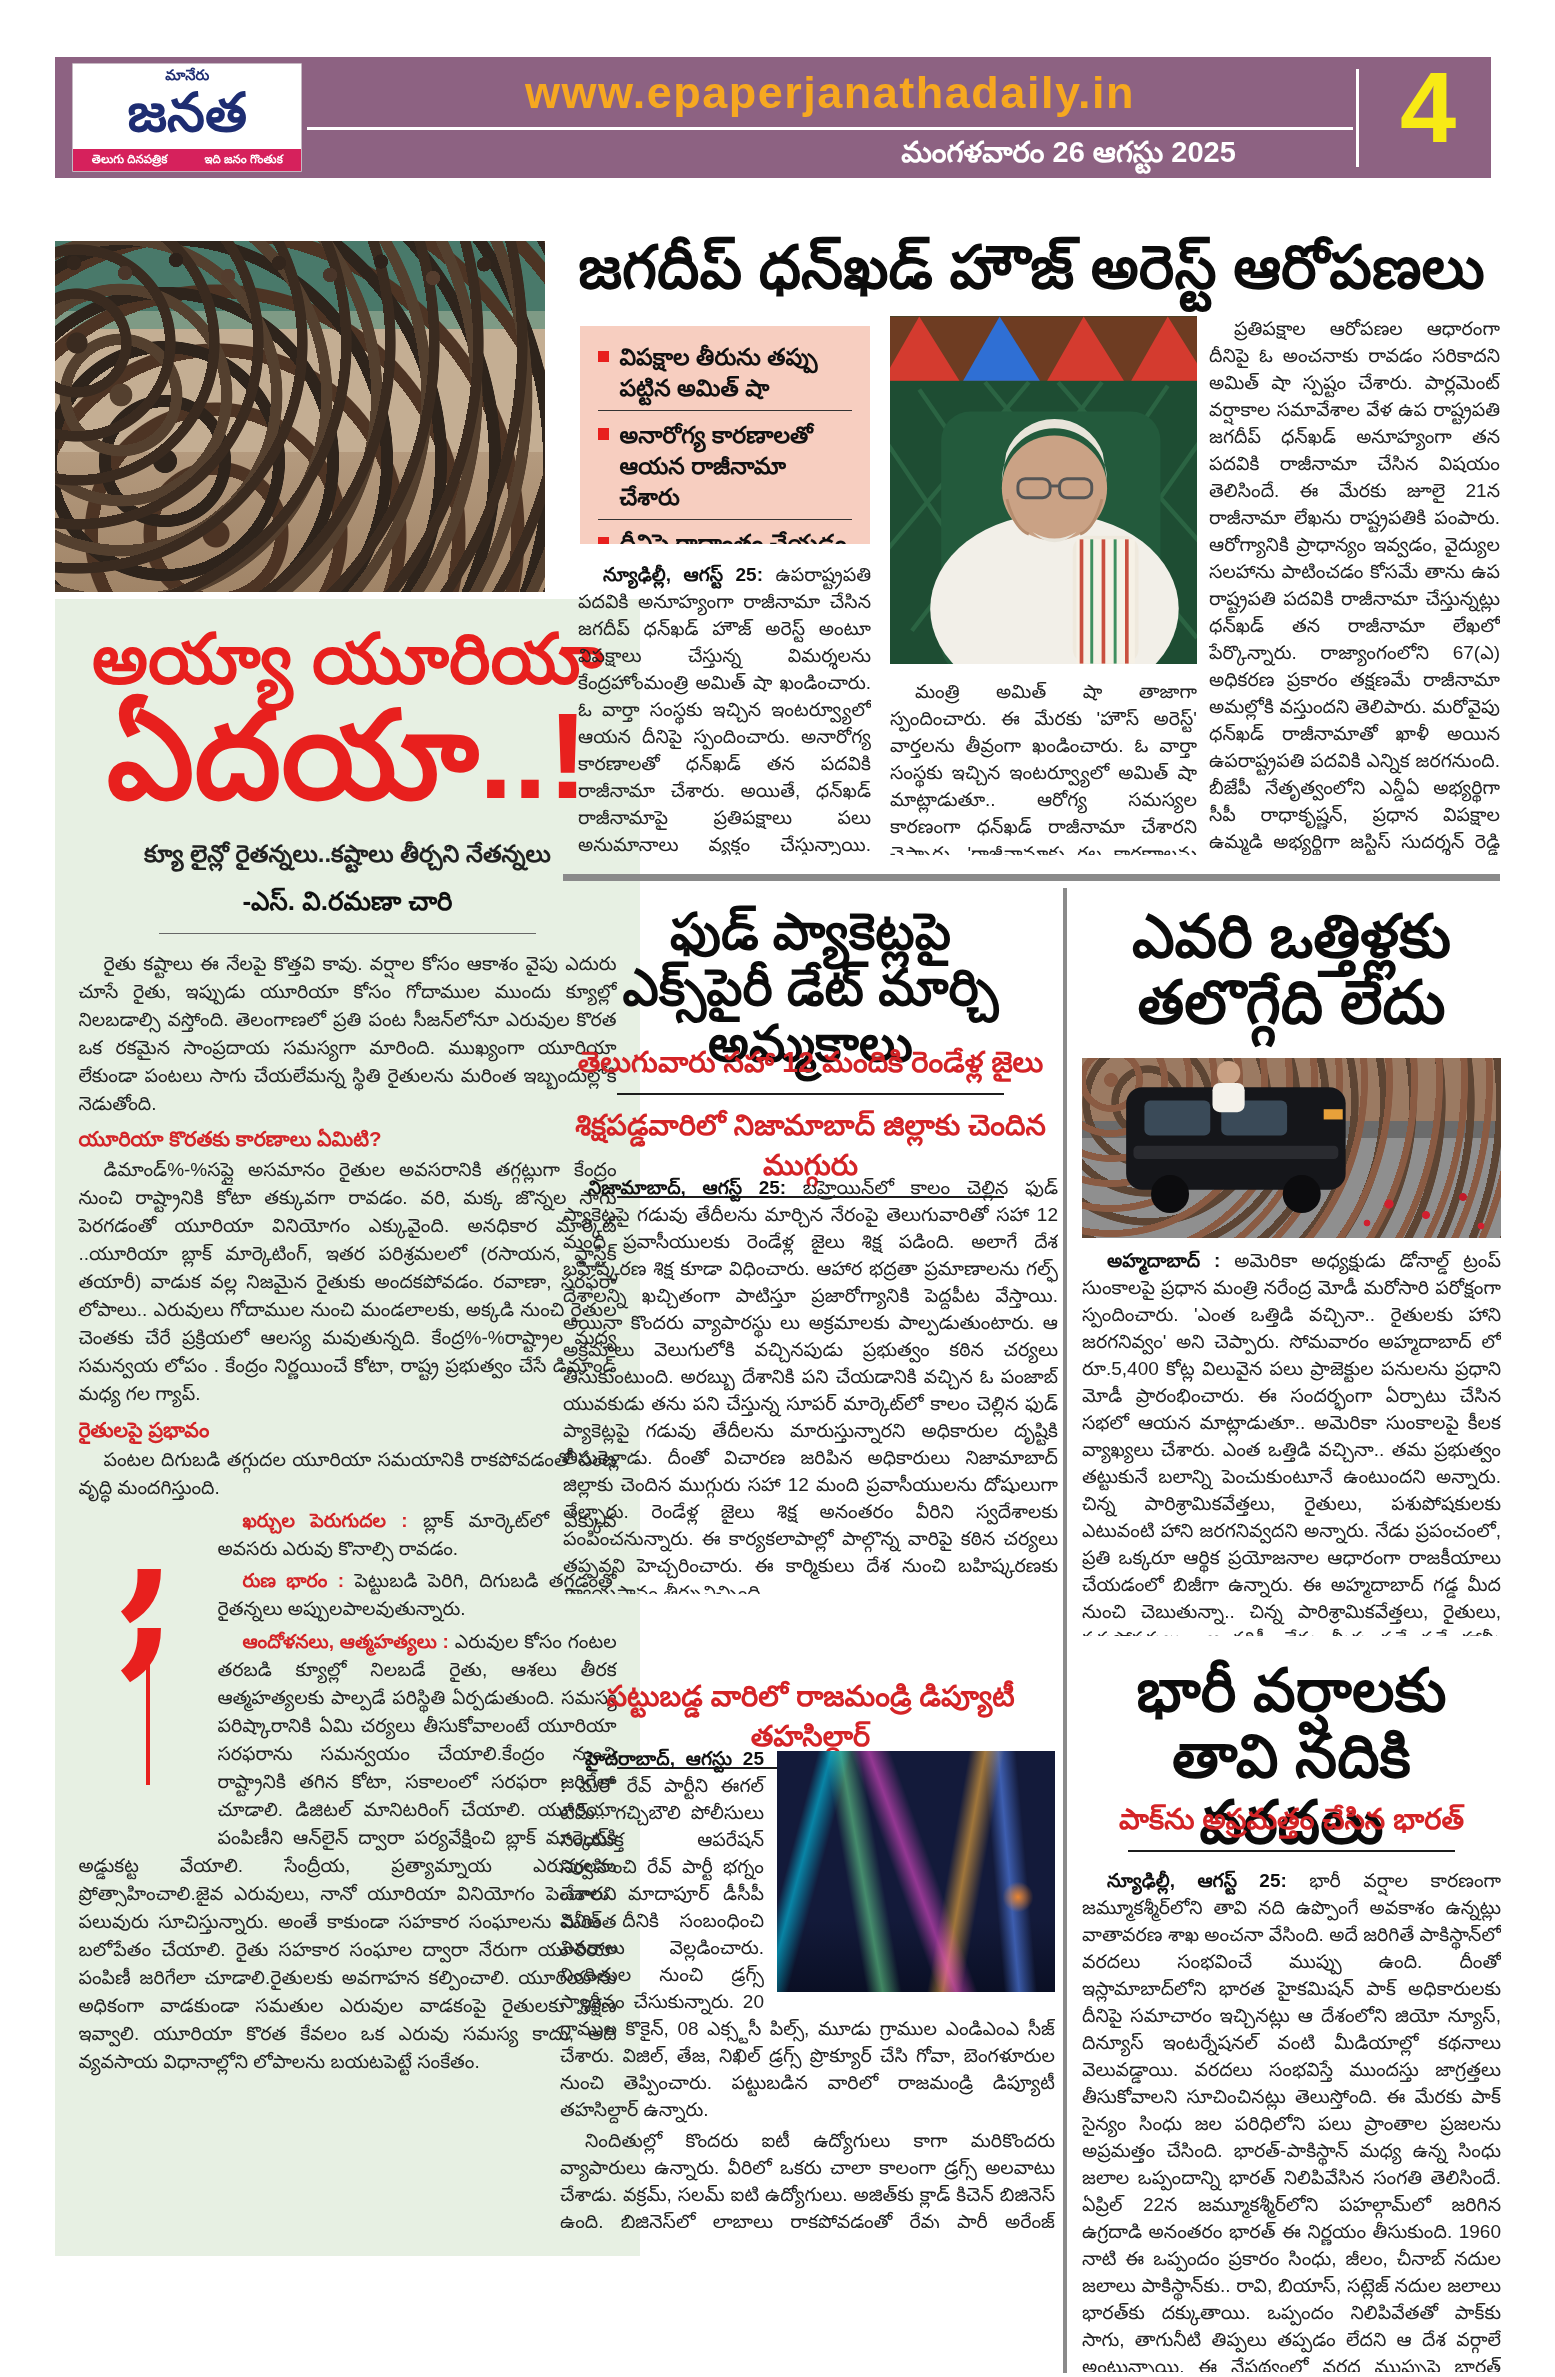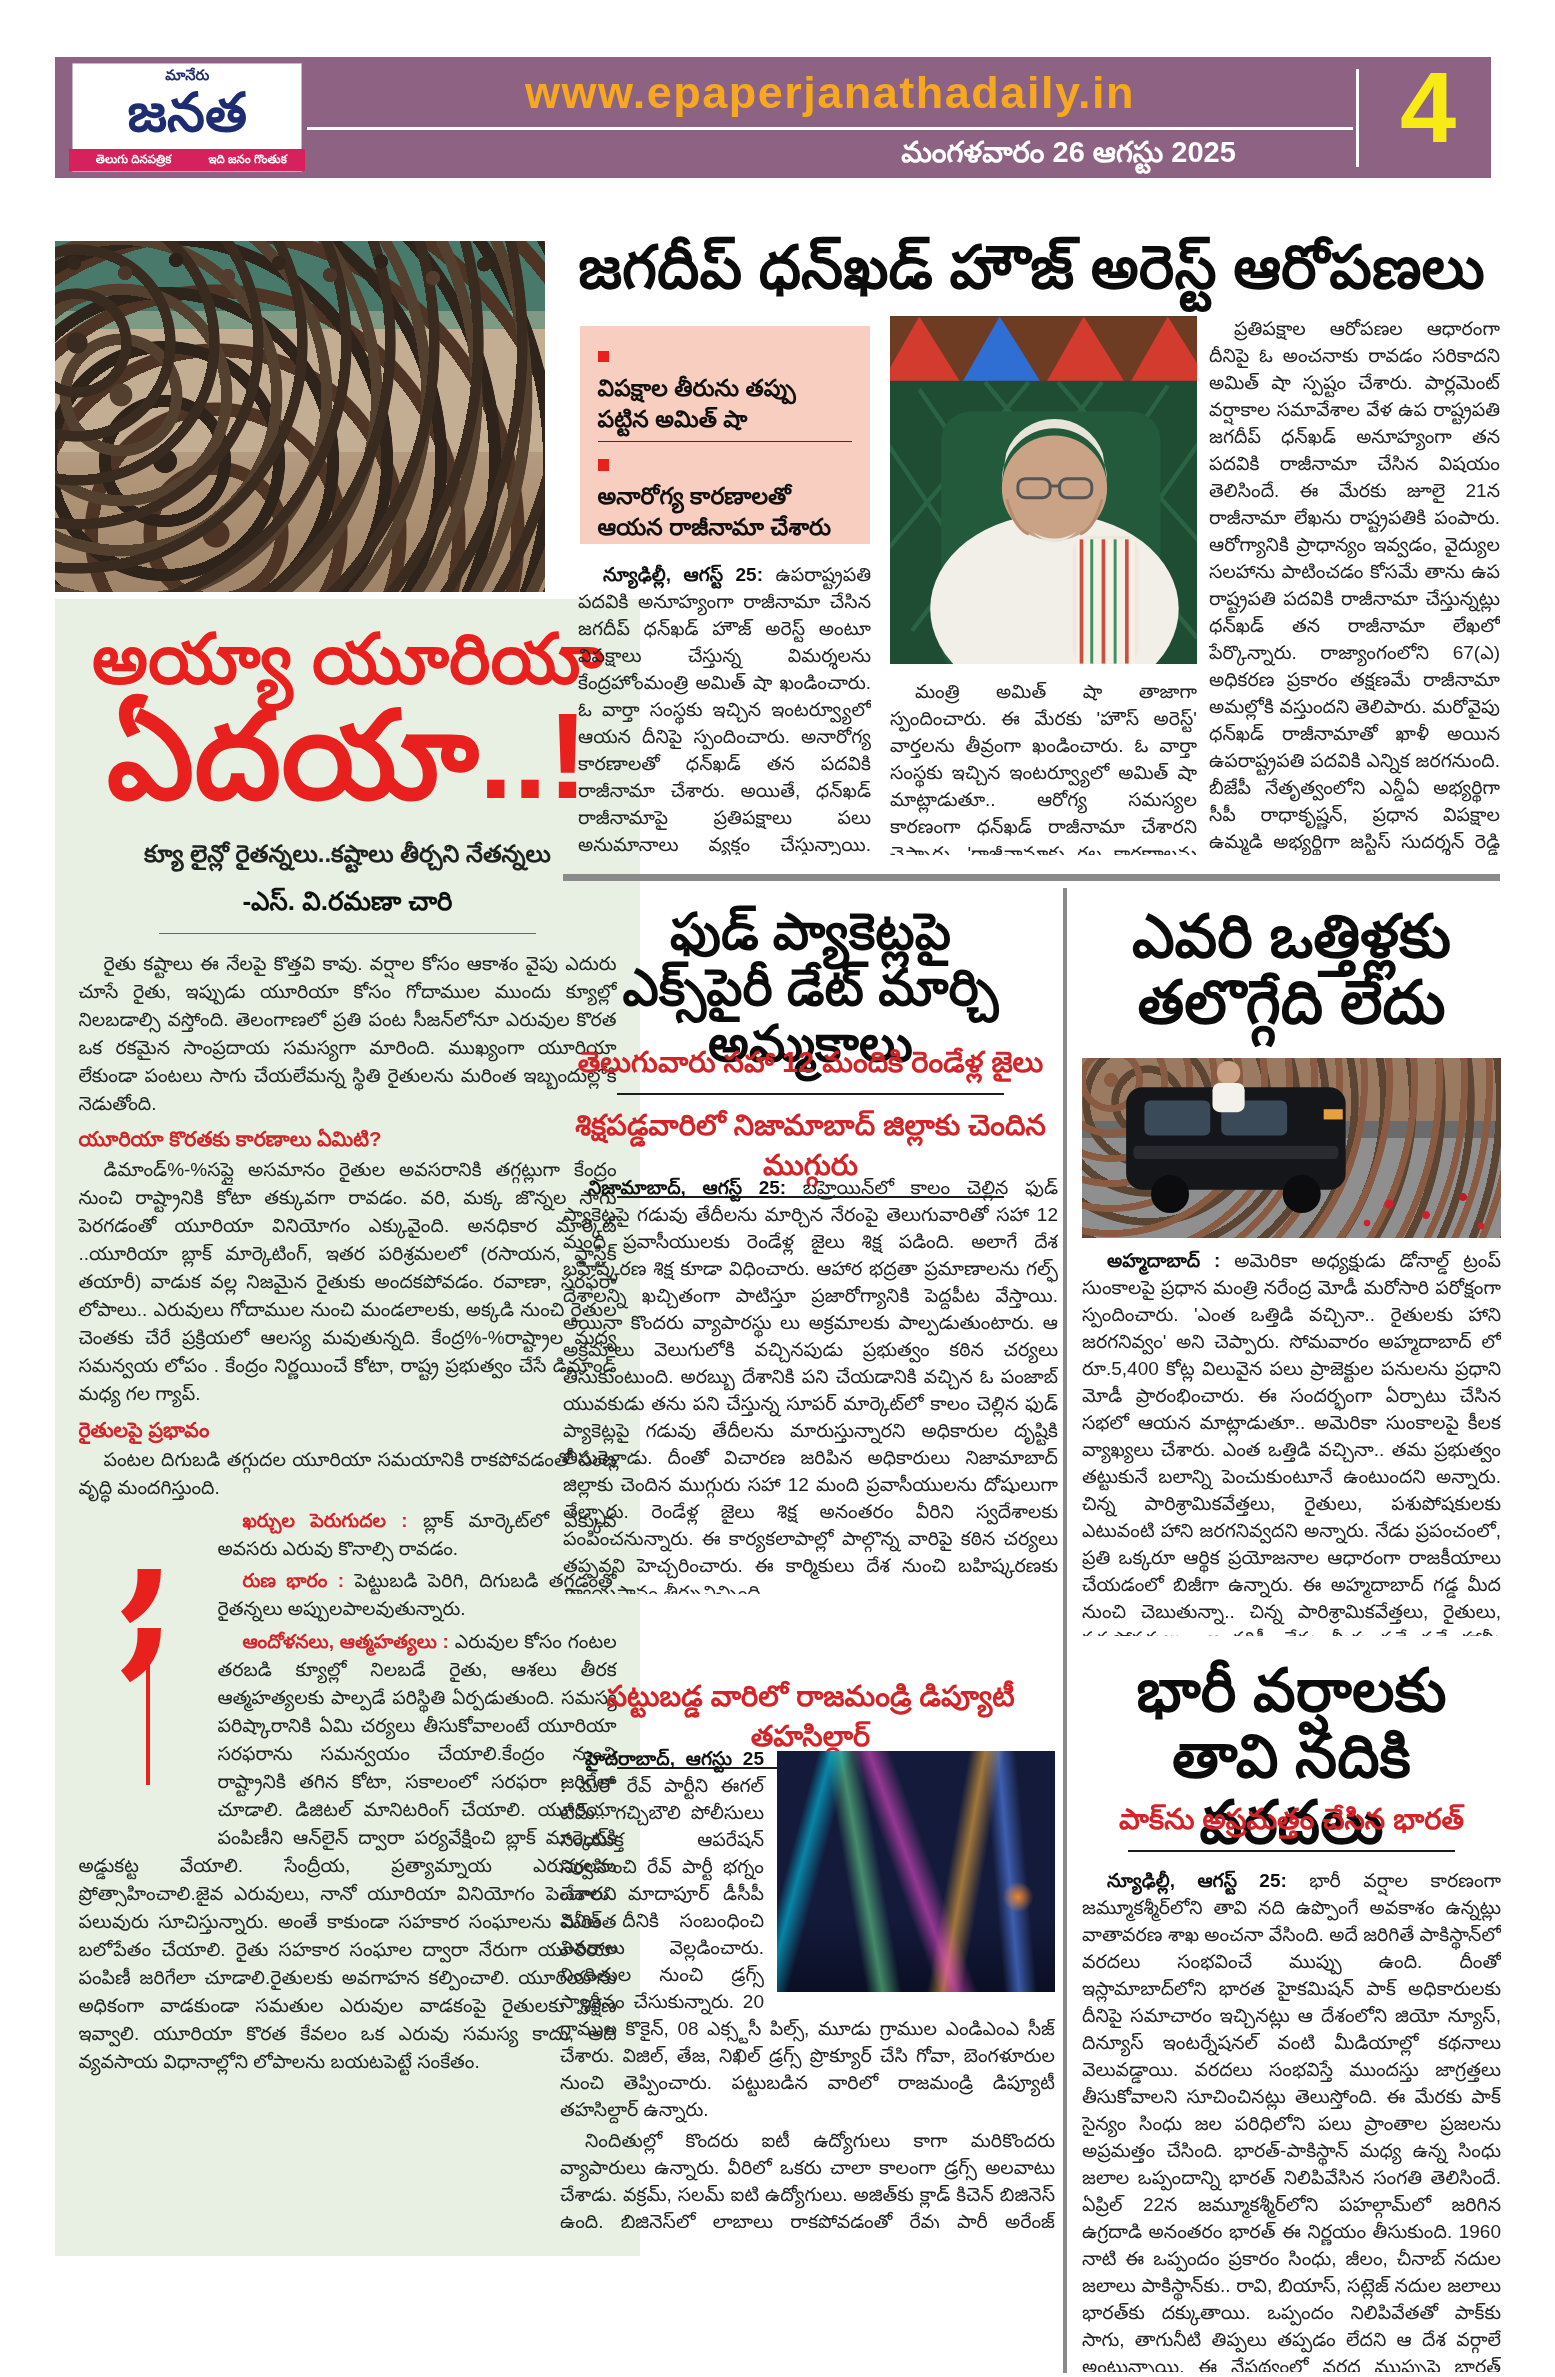--- a/index.html
+++ b/index.html
@@ -6,21 +6,21 @@
   body{font-family:"Liberation Sans", sans-serif; color:#1c1c1c;}
   #page{position:relative;width:1556px;height:2377px;background:#fff;overflow:hidden;}
   .abs{position:absolute;}
   
   .masthead{left:55px;top:57px;width:1436px;height:121px;background:var(--masthead-purple,#8d6282);}
   .logo-box{position:absolute;left:18.3px;top:7.3px;width:228px;height:107px;background:#fff;
             display:flex;flex-direction:column;align-items:center;justify-content:flex-start;box-shadow:0 0 0 0.7px #ddd;}
   .logo-top{font-size:14.6px;font-weight:bold;color:var(--logo-navy,#1e2d72);margin-top:2.9px;}
   .logo-main{font-size:54px;font-weight:bold;color:var(--logo-navy,#1e2d72);line-height:.95;}
   .logo-strip{width:100%;height:22px;background:var(--logo-red,#d6215c);display:flex;align-items:center;
-              justify-content:space-around;color:#fff;font-size:11.7px;font-weight:bold;margin-top:auto;padding-left:8px;}
+              justify-content:space-around;color:#fff;font-size:11.7px;font-weight:bold;margin-top:auto;}
   .mast-url{position:absolute;left:263px;top:10.2px;width:1024px;text-align:center;
             font-size:45px;font-weight:bold;color:var(--mast-orange,#f6a821);letter-spacing:1.5px;}
   .mast-line{position:absolute;left:252px;top:70px;width:1046px;height:2.9px;background:#fff;}
   .mast-date{position:absolute;left:732px;top:79px;width:563px;text-align:center;
              font-size:29px;font-weight:bold;color:#fff;}
   .mast-vline{position:absolute;left:1301px;top:11.7px;width:2.9px;height:98px;background:#fff;}
   .mast-page{position:absolute;left:1311px;top:-7.3px;width:124px;text-align:center;
              font-size:101px;font-weight:bold;color:var(--mast-yellow,#f8ea15);}
   
   .body-txt{font-size:19px;line-height:27px;text-align:justify;color:#222;overflow:hidden;}
@@ -57,21 +57,21 @@
   .lead{color:var(--sub-red,#d42427);font-weight:bold;}
   .quote-float{float:left;width:139px;height:344px;display:flex;flex-direction:column;align-items:center;}
   .quote-glyph{font-family:"DejaVu Serif",serif;color:var(--headline-red,#e8201e);
                font-size:168px;line-height:.35;font-weight:bold;}
   .quote-bar{width:4.4px;height:139px;background:var(--headline-red,#e8201e);margin-top:22px;}
   
   .dk-headline{left:563px;top:233px;width:937px;text-align:center;font-size:60px;font-weight:bold;
                color:#0c0c0c;white-space:nowrap;}
   .bullet-box{left:580px;top:326px;width:290px;height:218px;background:var(--pink-box,#f7cec0);
               box-sizing:border-box;padding:16px 17.6px;overflow:hidden;}
-  .bullet-row{display:flex;gap:10.2px;border-bottom:1.5px solid #333;padding-bottom:5.9px;margin-bottom:8.8px;flex-direction:column;}
+  .bullet-row{display:flex;gap:10.2px;border-bottom:1.5px solid #333;padding-bottom:5.9px;margin-bottom:8.8px;}
   .bullet-sq{width:11.7px;height:11.7px;background:var(--headline-red,#e8201e);margin-top:8.8px;flex:0 0 auto;}
   .bullet-txt{font-size:23.4px;line-height:31px;font-weight:bold;color:#111;}
   .shah-photo{left:890px;top:316px;width:307px;height:348px;overflow:hidden;background:#1e4d33;}
   .dk-col1{left:578px;top:561px;width:293px;height:294px;}
   .dk-col2{left:890px;top:678px;width:307px;height:177px;}
   .dk-col3{left:1209px;top:315px;width:291px;height:540px;}
   .hbar{left:563px;top:874px;width:937px;height:6.6px;background:#8a8a8a;}
   .vbar{left:1063px;top:888px;width:4.4px;height:1485px;background:#8a8a8a;}
   
   .food-headline{left:563px;top:904px;width:495px;text-align:center;font-weight:bold;color:#0c0c0c;

